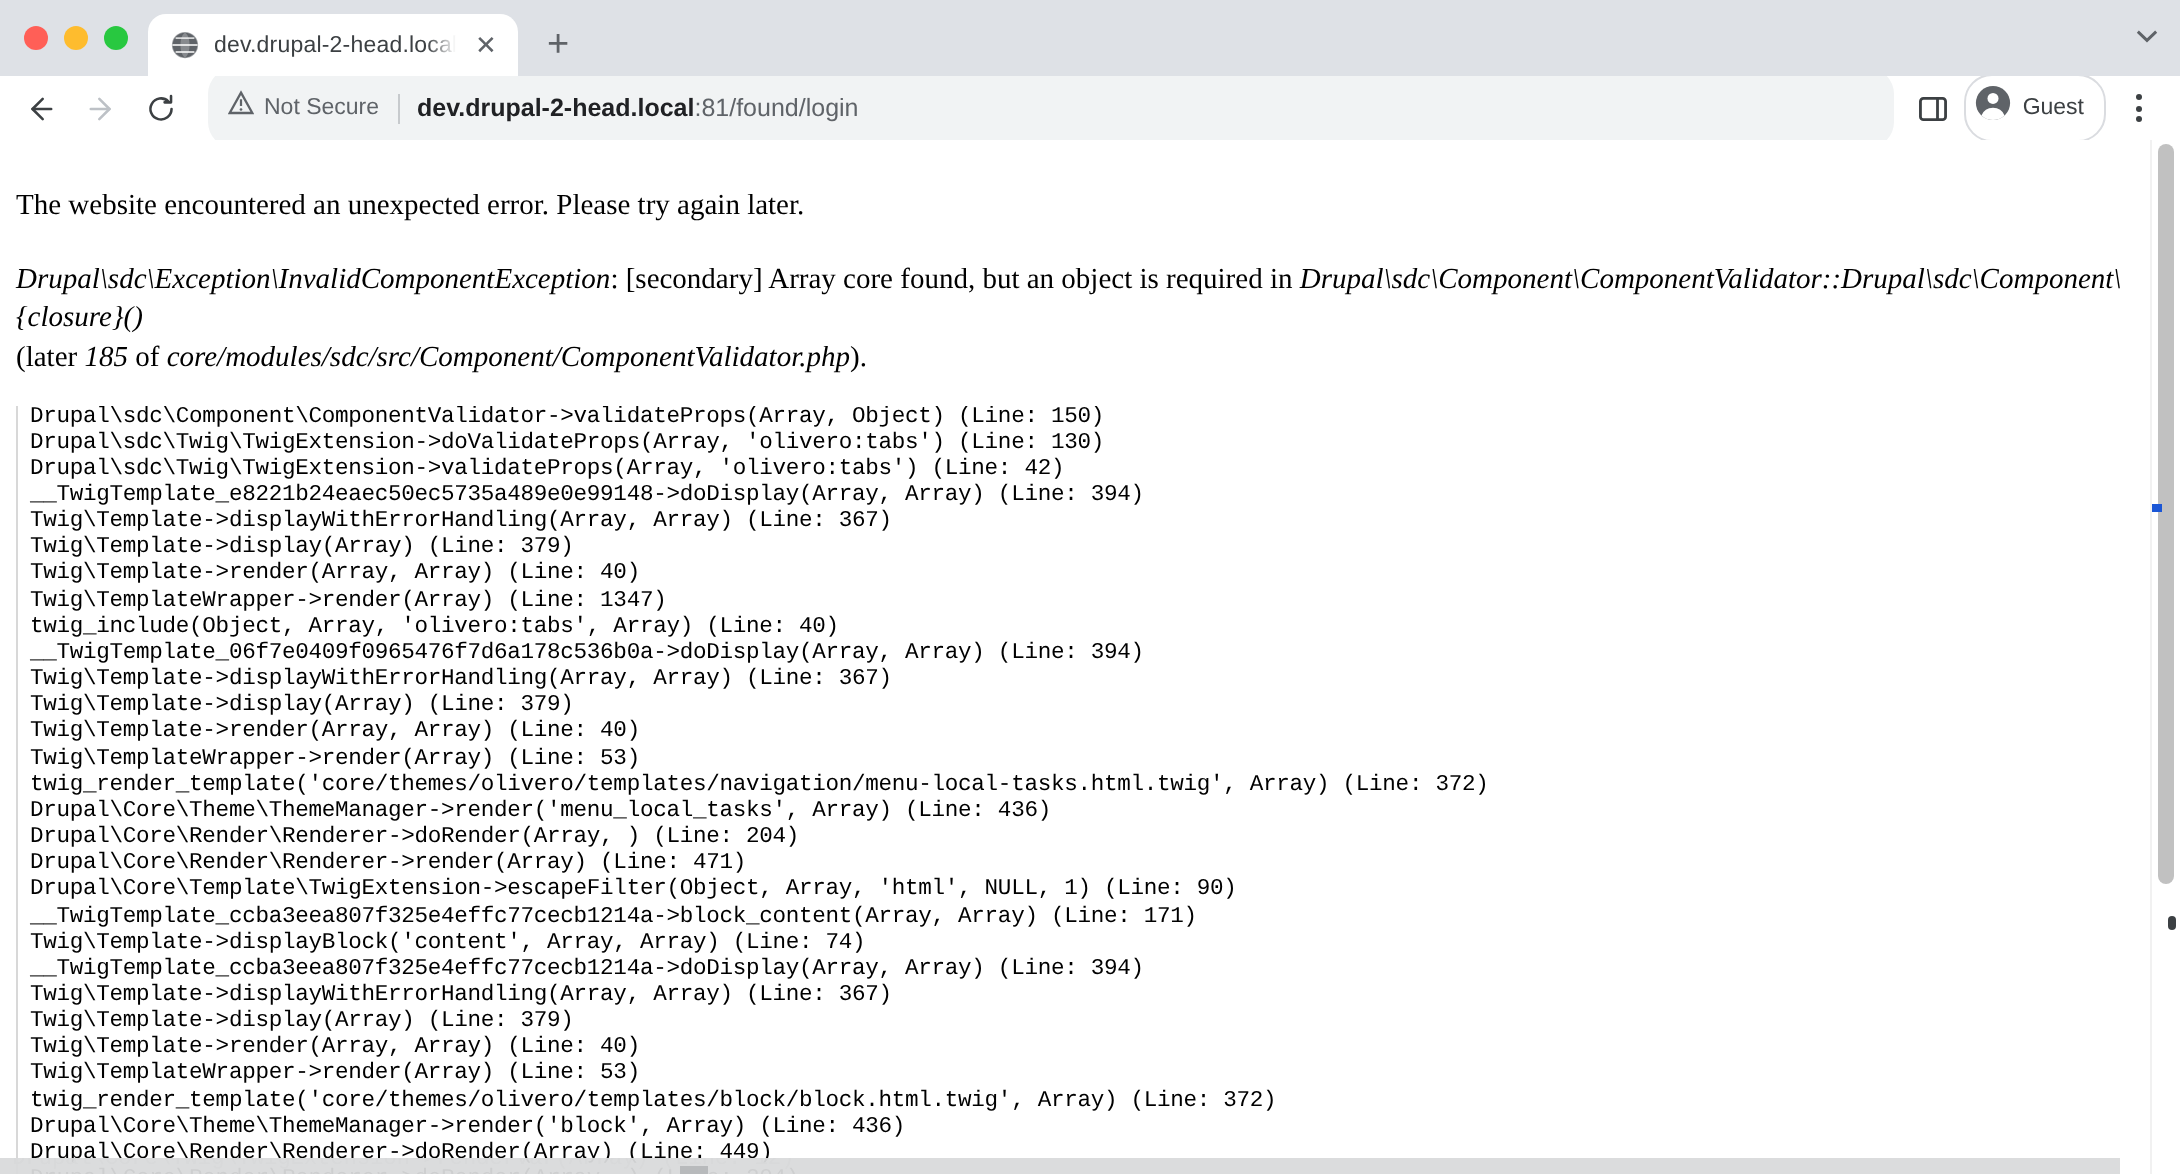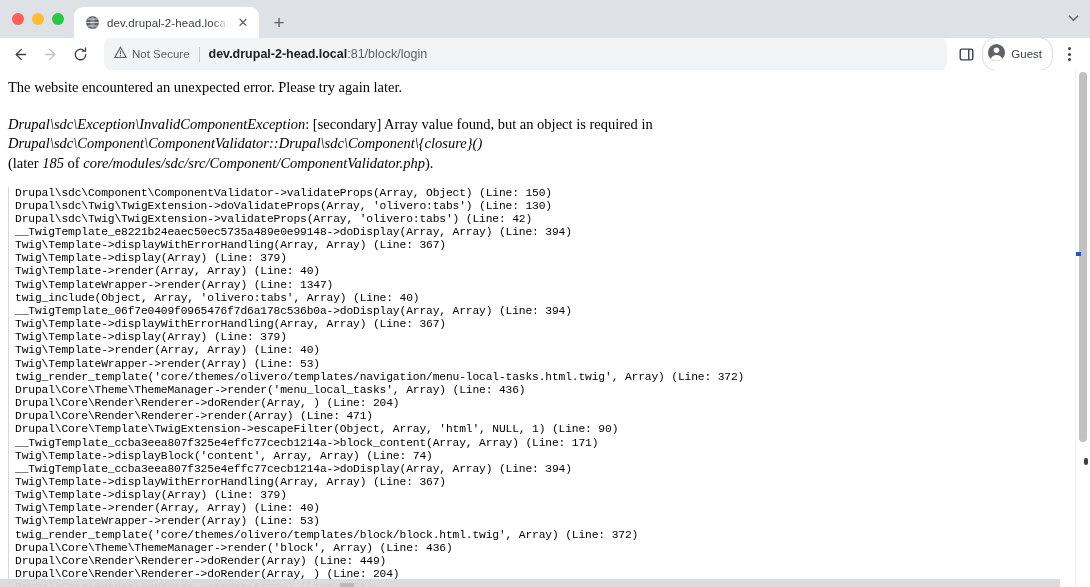--- a/index.html
+++ b/index.html
@@ -173,21 +173,21 @@
     padding: 0;
   }
   .page-inner {
     padding: 8px 10px 0 8px;
   }
 
   .err-intro {
     font-family: "Liberation Serif", serif;
     font-size: 14.5px;
     color: #000;
-    margin: 0 0 0 0;
+    margin: 16px 0 0 0;
     line-height: 1.3;
   }
   .err-exception {
     font-family: "Liberation Serif", serif;
     font-size: 14.5px;
     color: #000;
     margin: 18px 0 0 0;
     line-height: 1.35;
   }
   .err-exception em { font-style: italic; }
@@ -330,21 +330,21 @@
         <span>
           <svg width="13" height="13" viewBox="0 0 14 14">
             <path d="M7 1.4 L13.1 12.4 H0.9 Z" fill="none" stroke="#5f6368" stroke-width="1.25"></path>
             <path d="M7 5 V8.6" stroke="#5f6368" stroke-width="1.2"></path>
             <circle cx="7" cy="10.5" r="0.72" fill="#5f6368"></circle>
           </svg>
         </span>
         <span class="not-secure-label">Not Secure</span>
       </span>
       <span class="omni-divider"></span>
-      <span class="urltext"><span class="host">dev.drupal-2-head.local</span><span class="path">:81/block/login</span></span>
+      <span class="urltext"><span class="host">dev.drupal-2-head.local</span><span class="path">:81/found/login</span></span>
     </div>
 
     <div class="tb-right">
       <div class="sidepanel-btn">
         <svg width="15" height="15" viewBox="0 0 16 16">
           <rect x="1.3" y="2.3" width="13.4" height="11.4" rx="1.6" fill="none" stroke="#3c4043" stroke-width="1.5"></rect>
           <path d="M10.4 2.3 V13.7" stroke="#3c4043" stroke-width="1.5"></path>
         </svg>
       </div>
 
@@ -367,21 +367,21 @@
     </div>
   </div>
 
   <div class="viewport">
 
     <div class="page">
       <div class="page-inner">
 
         <p class="err-intro">The website encountered an unexpected error. Please try again later.</p>
 
-        <p class="err-exception"><em>Drupal\sdc\Exception\InvalidComponentException</em><span>: </span><span>[secondary] Array value found, but an object is required in </span><em>Drupal\sdc\Component\ComponentValidator::Drupal\sdc\Component\{closure}()</em><br><span>(later </span><em>185</em><span> of </span><em>core/modules/sdc/src/Component/ComponentValidator.php</em><span>).</span></p>
+        <p class="err-exception"><em>Drupal\sdc\Exception\InvalidComponentException</em><span>: </span><span>[secondary] Array core found, but an object is required in </span><em>Drupal\sdc\Component\ComponentValidator::Drupal\sdc\Component\{closure}()</em><br><span>(later </span><em>185</em><span> of </span><em>core/modules/sdc/src/Component/ComponentValidator.php</em><span>).</span></p>
 
         <pre class="trace">Drupal\sdc\Component\ComponentValidator-&gt;validateProps(Array, Object) (Line: 150)
 Drupal\sdc\Twig\TwigExtension-&gt;doValidateProps(Array, 'olivero:tabs') (Line: 130)
 Drupal\sdc\Twig\TwigExtension-&gt;validateProps(Array, 'olivero:tabs') (Line: 42)
 __TwigTemplate_e8221b24eaec50ec5735a489e0e99148-&gt;doDisplay(Array, Array) (Line: 394)
 Twig\Template-&gt;displayWithErrorHandling(Array, Array) (Line: 367)
 Twig\Template-&gt;display(Array) (Line: 379)
 Twig\Template-&gt;render(Array, Array) (Line: 40)
 Twig\TemplateWrapper-&gt;render(Array) (Line: 1347)
 twig_include(Object, Array, 'olivero:tabs', Array) (Line: 40)

